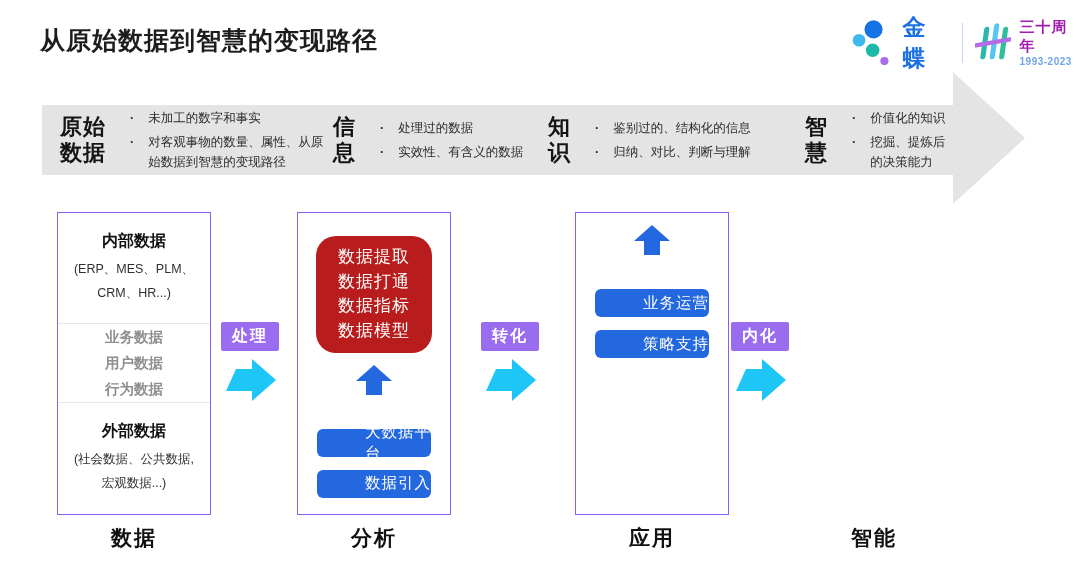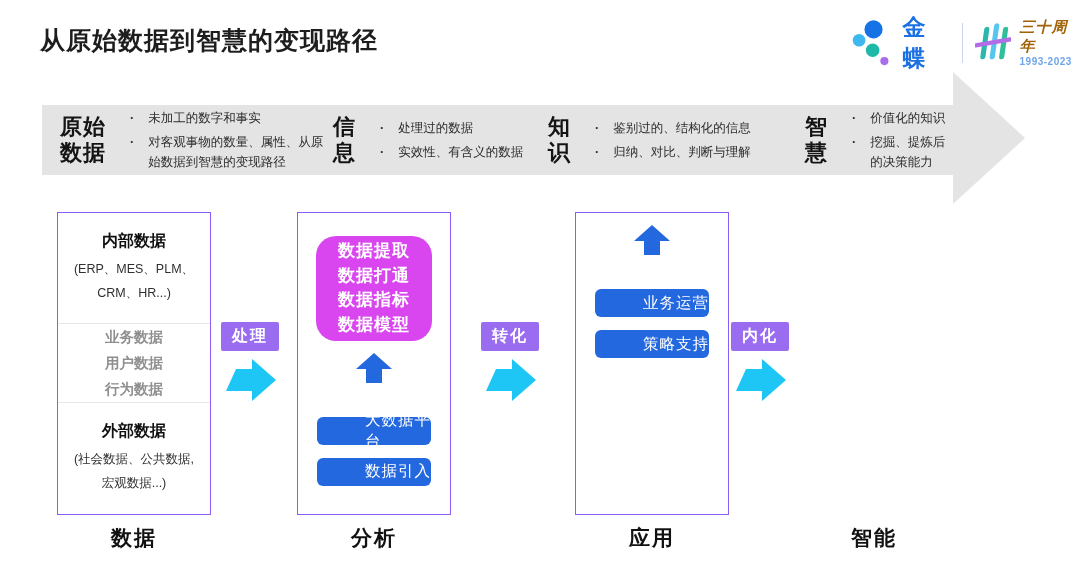--- a/index.html
+++ b/index.html
@@ -10,21 +10,21 @@
   
   .title { position:absolute; left:40px; top:24px; font-size:25px; font-weight:800;
            color:#1d1d1d; letter-spacing:1px; }
 
   
   .logo { position:absolute; left:850px; top:14px; height:58px; display:flex;
           align-items:center; gap:9px; }
   .brand-text { font-size:23px; font-weight:900; color:#1B70E2; letter-spacing:2px; }
   .logo-divider { width:1px; height:40px; background:#c7d6ee; margin:0 3px; }
   .ann-block { display:flex; flex-direction:column; justify-content:center; line-height:1.25; }
-  .ann-title { font-size:15px; font-weight:800; color:#a16207; letter-spacing:1px;font-style:italic; }
+  .ann-title { font-size:15px; font-weight:800; color:#a21caf; letter-spacing:1px; }
   .ann-years { font-size:10px; font-weight:600; color:#6FA5E8; letter-spacing:0.5px; }
 
   
   .banner { position:absolute; left:42px; top:105px; width:911px; height:70px;
             background:#E4E4E4; }
   .banner-head { position:absolute; left:953px; top:72px; width:0; height:0;
             border-top:66px solid transparent; border-bottom:66px solid transparent;
             border-left:72px solid #E4E4E4; }
   .stage { position:absolute; top:0; height:100%; display:flex; align-items:center; }
   .kw { font-size:22px; font-weight:800; color:#141414; line-height:1.2; letter-spacing:1px;text-align:right; }
@@ -43,23 +43,23 @@
   
   .sec { display:flex; flex-direction:column; align-items:center; justify-content:center; }
   .sec-1 { height:110px; }
   .sec-2 { height:80px; border-top:1px solid #e6e6e6; border-bottom:1px solid #e6e6e6; }
   .sec-3 { height:111px; }
   .sec-title { font-size:16px; font-weight:800; color:#111; margin-bottom:6px; }
   .sec-sub { font-size:12.5px; color:#303030; line-height:1.9; text-align:center; }
   .gray-item { font-size:14.5px; font-weight:700; color:#8f8f8f; line-height:26px; text-align:center; }
 
   
-  .bigbox { margin:23px auto 0; width:116px; border-radius:20px; background:#d946ef;
-            color:#fff; font-size:17px; font-weight:700; text-align:center;
-            padding:3px 0; line-height:1.45; letter-spacing:1px; }
+  .bigbox { margin:23px auto 0; width:116px; border-radius:20px; background:#b91c1c;
+            color:#fff; font-size:17px; font-weight:400; text-align:center;
+            padding:9px 0; line-height:1.45; letter-spacing:1px; }
   .uparrow { display:block; margin:12px auto 0; }
   .btn { width:114px; height:28px; margin:0 auto; background:#2468E0; color:#fff;
          border-radius:6px; font-size:15.5px; font-weight:500; display:flex;
          align-items:center; justify-content:center; letter-spacing:1px;padding-left:48px; }
   .btn-1 { margin-top:34px; }
   .btn-2 { margin-top:13px; }
 
   
   .smart-list { padding-top:42px; display:flex; flex-direction:column; align-items:center; }
   .smart-item { font-size:17px; font-weight:800; color:#1A3A78; line-height:29px;

